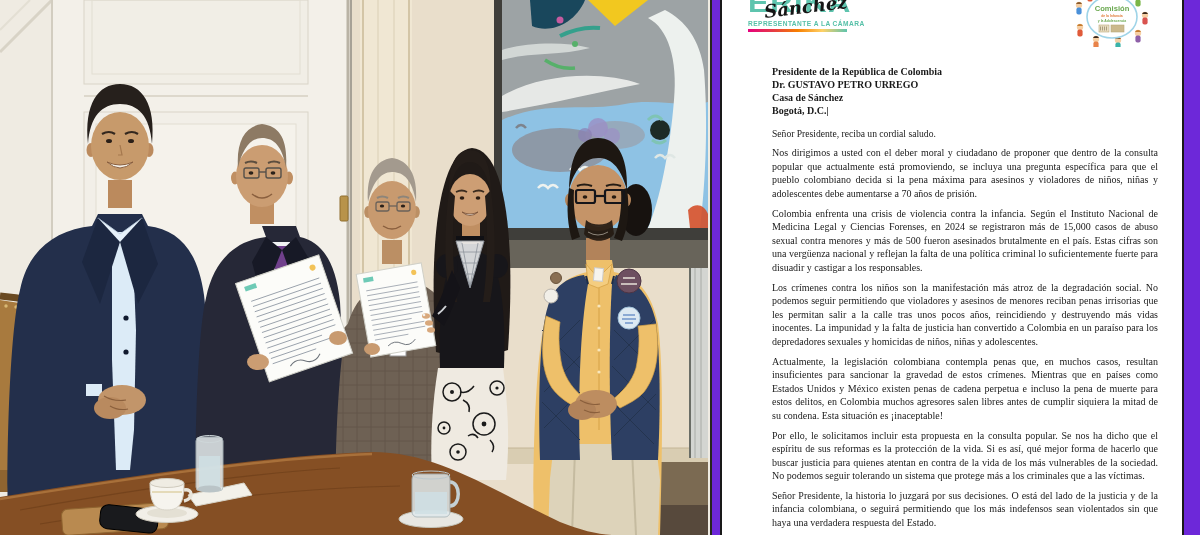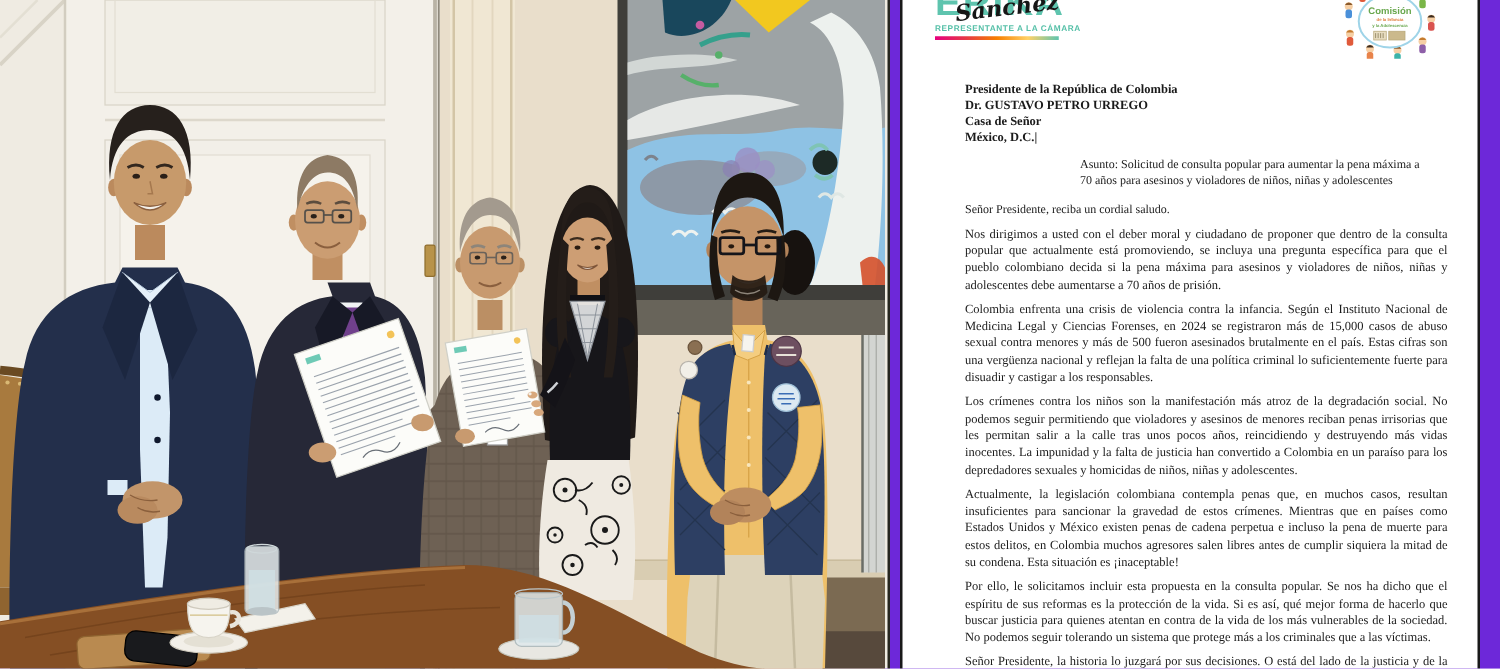--- a/index.html
+++ b/index.html
@@ -469,25 +469,24 @@
             <path d="M34.5,39.5 v4 M36.5,39.5 v4 M38.5,39.5 v4 M40.5,39.5 v4" stroke="#8f835e" stroke-width="0.7"></path>
             <rect x="45" y="38" width="13" height="7" fill="#cbb98c" stroke="#b8a878" stroke-width="0.6"></rect>
           </g>
         </svg>
       </div>
     </div>
 
     <div class="recipient">
       <div>Presidente de la República de Colombia</div>
       <div>Dr. GUSTAVO PETRO URREGO</div>
-      <div>Casa de Señor</div>
-      <div>México, D.C.|</div>
+      <div>Casa de Sánchez</div>
+      <div>Bogotá, D.C.|</div>
     </div>
 
-    <div class="subject">Asunto: Solicitud de consulta popular para aumentar la pena máxima a 70 años para asesinos y violadores de niños, niñas y adolescentes</div>
 
     <div class="greeting">Señor Presidente, reciba un cordial saludo.</div>
 
     <div class="body-par">Nos dirigimos a usted con el deber moral y ciudadano de proponer que dentro de la consulta popular que actualmente está promoviendo, se incluya una pregunta específica para que el pueblo colombiano decida si la pena máxima para asesinos y violadores de niños, niñas y adolescentes debe aumentarse a 70 años de prisión.</div>
     <div class="body-par">Colombia enfrenta una crisis de violencia contra la infancia. Según el Instituto Nacional de Medicina Legal y Ciencias Forenses, en 2024 se registraron más de 15,000 casos de abuso sexual contra menores y más de 500 fueron asesinados brutalmente en el país. Estas cifras son una vergüenza nacional y reflejan la falta de una política criminal lo suficientemente fuerte para disuadir y castigar a los responsables.</div>
     <div class="body-par">Los crímenes contra los niños son la manifestación más atroz de la degradación social. No podemos seguir permitiendo que violadores y asesinos de menores reciban penas irrisorias que les permitan salir a la calle tras unos pocos años, reincidiendo y destruyendo más vidas inocentes. La impunidad y la falta de justicia han convertido a Colombia en un paraíso para los depredadores sexuales y homicidas de niños, niñas y adolescentes.</div>
     <div class="body-par">Actualmente, la legislación colombiana contempla penas que, en muchos casos, resultan insuficientes para sancionar la gravedad de estos crímenes. Mientras que en países como Estados Unidos y México existen penas de cadena perpetua e incluso la pena de muerte para estos delitos, en Colombia muchos agresores salen libres antes de cumplir siquiera la mitad de su condena. Esta situación es ¡inaceptable!</div>
     <div class="body-par">Por ello, le solicitamos incluir esta propuesta en la consulta popular. Se nos ha dicho que el espíritu de sus reformas es la protección de la vida. Si es así, qué mejor forma de hacerlo que buscar justicia para quienes atentan en contra de la vida de los más vulnerables de la sociedad. No podemos seguir tolerando un sistema que protege más a los criminales que a las víctimas.</div>
     <div class="body-par">Señor Presidente, la historia lo juzgará por sus decisiones. O está del lado de la justicia y de la infancia colombiana, o seguirá permitiendo que los más indefensos sean violentados sin que haya una verdadera respuesta del Estado.</div>
   </div>

